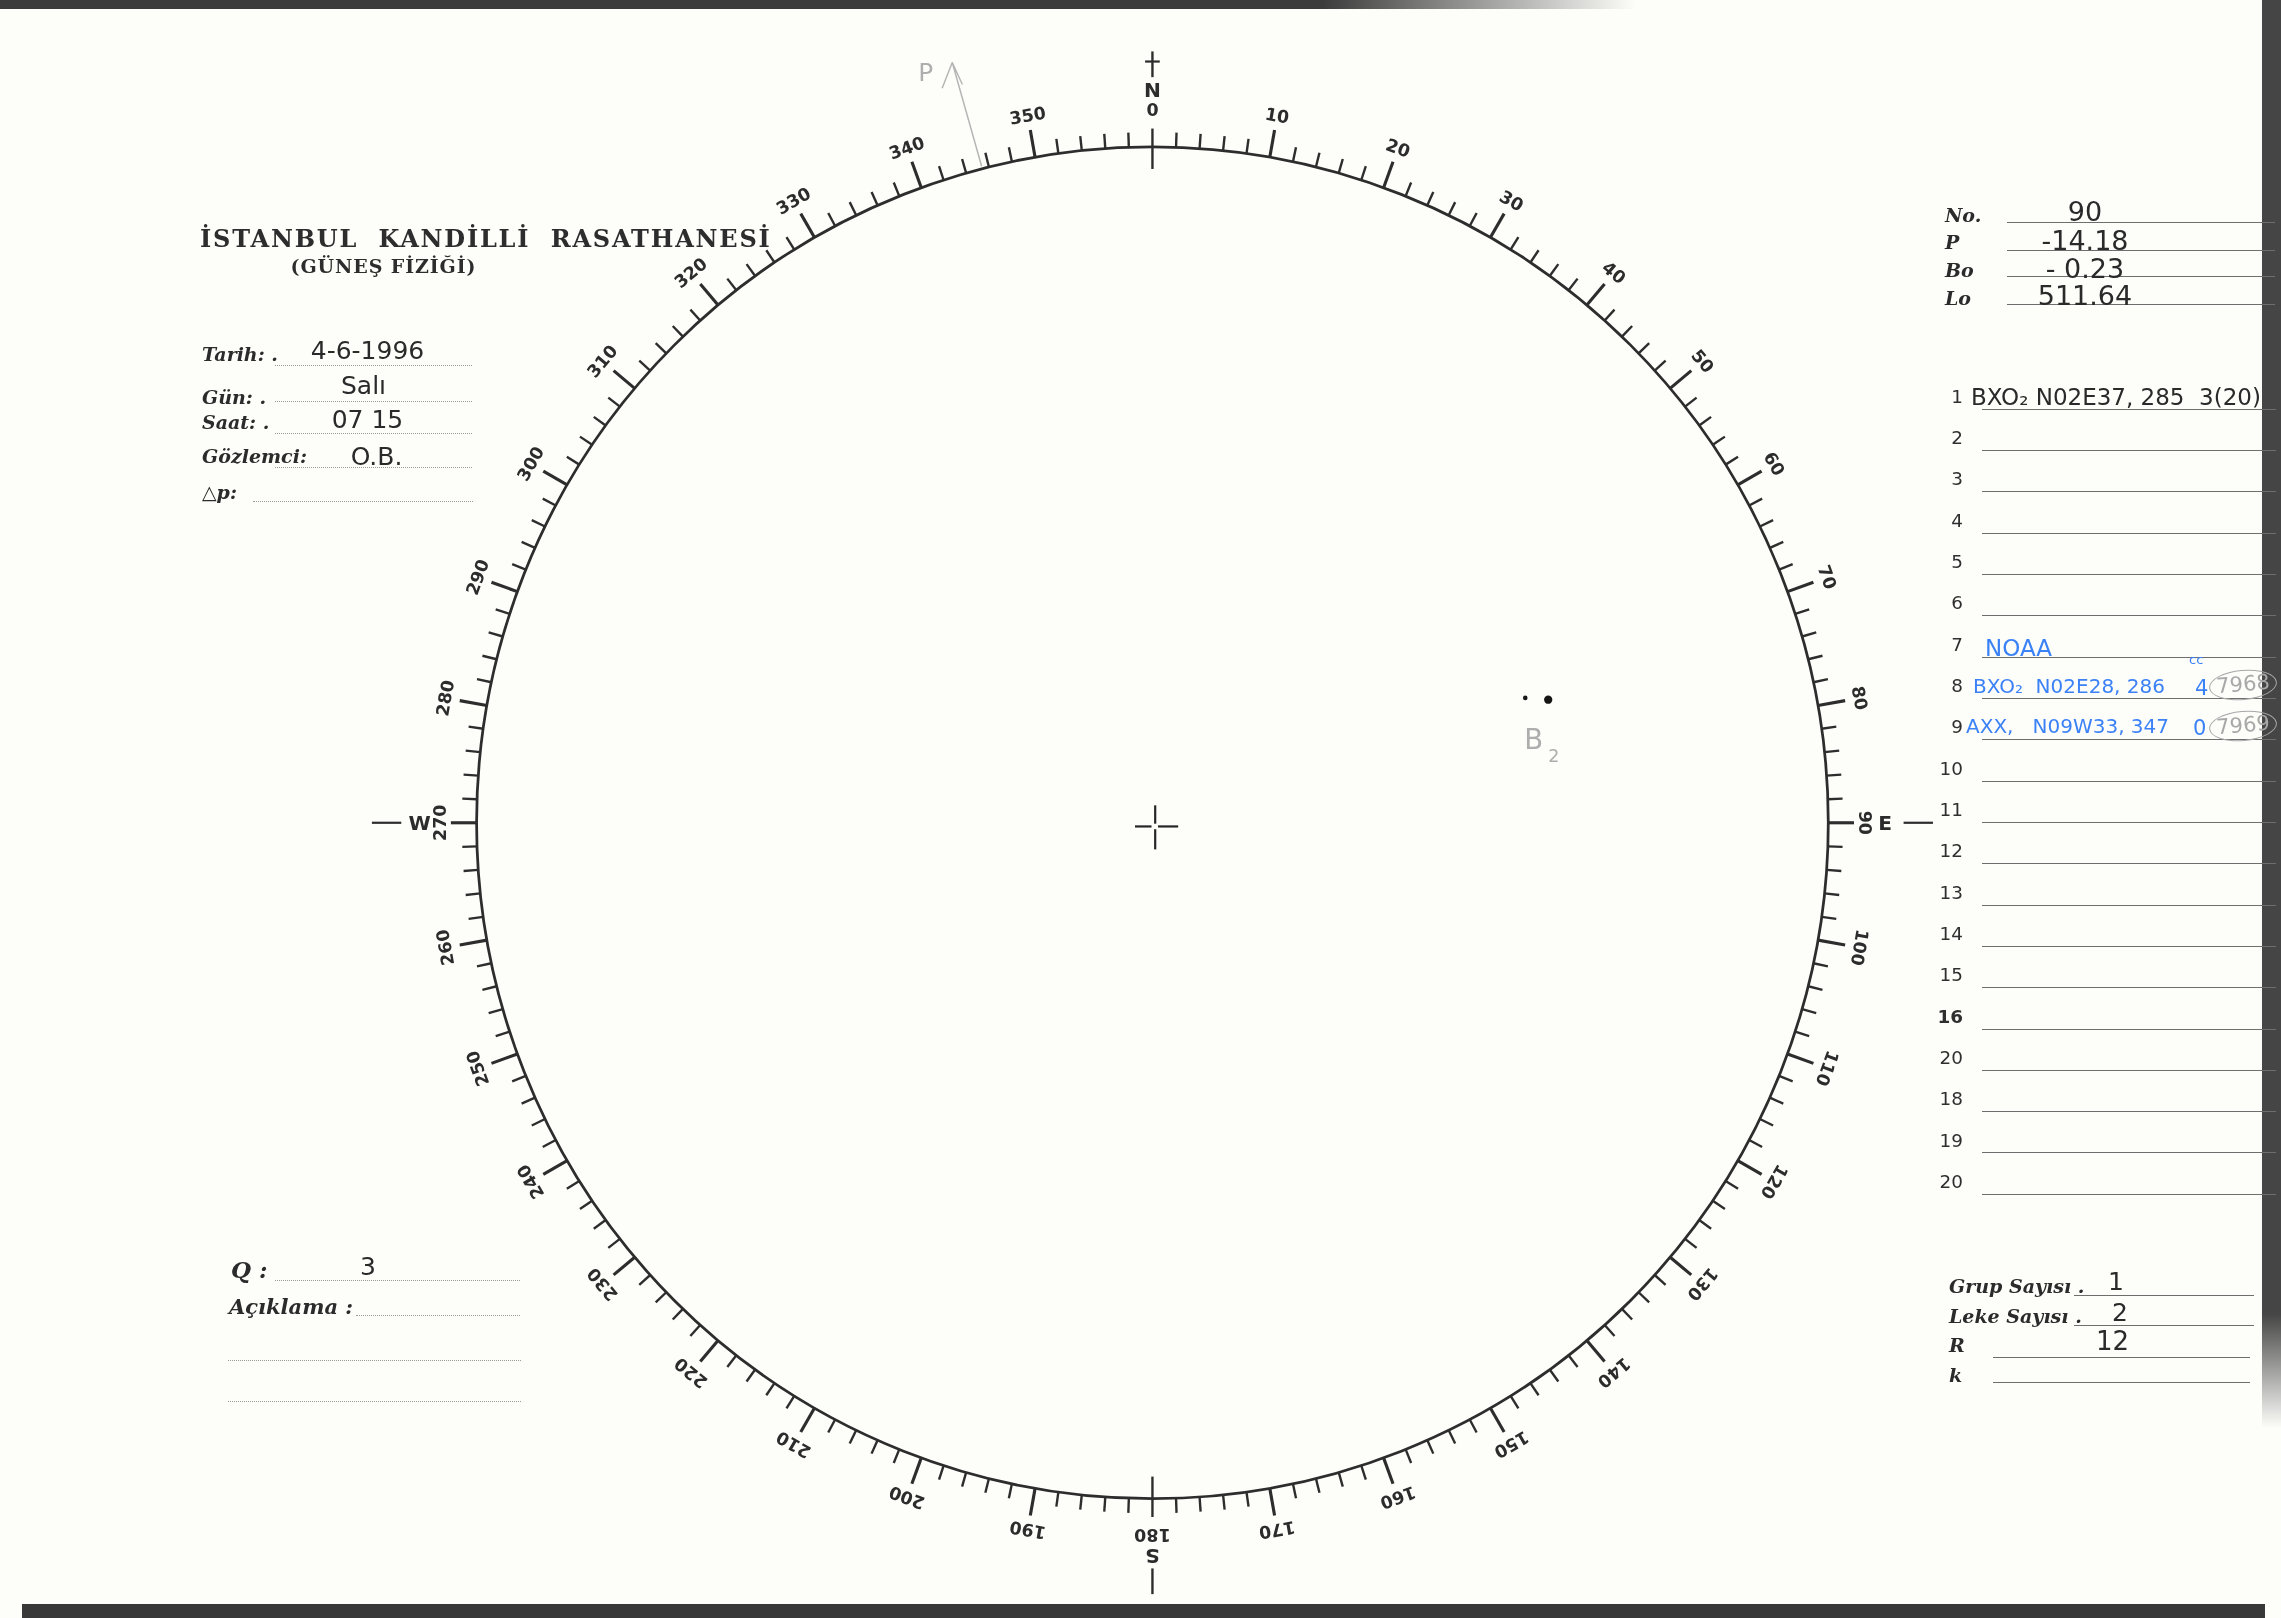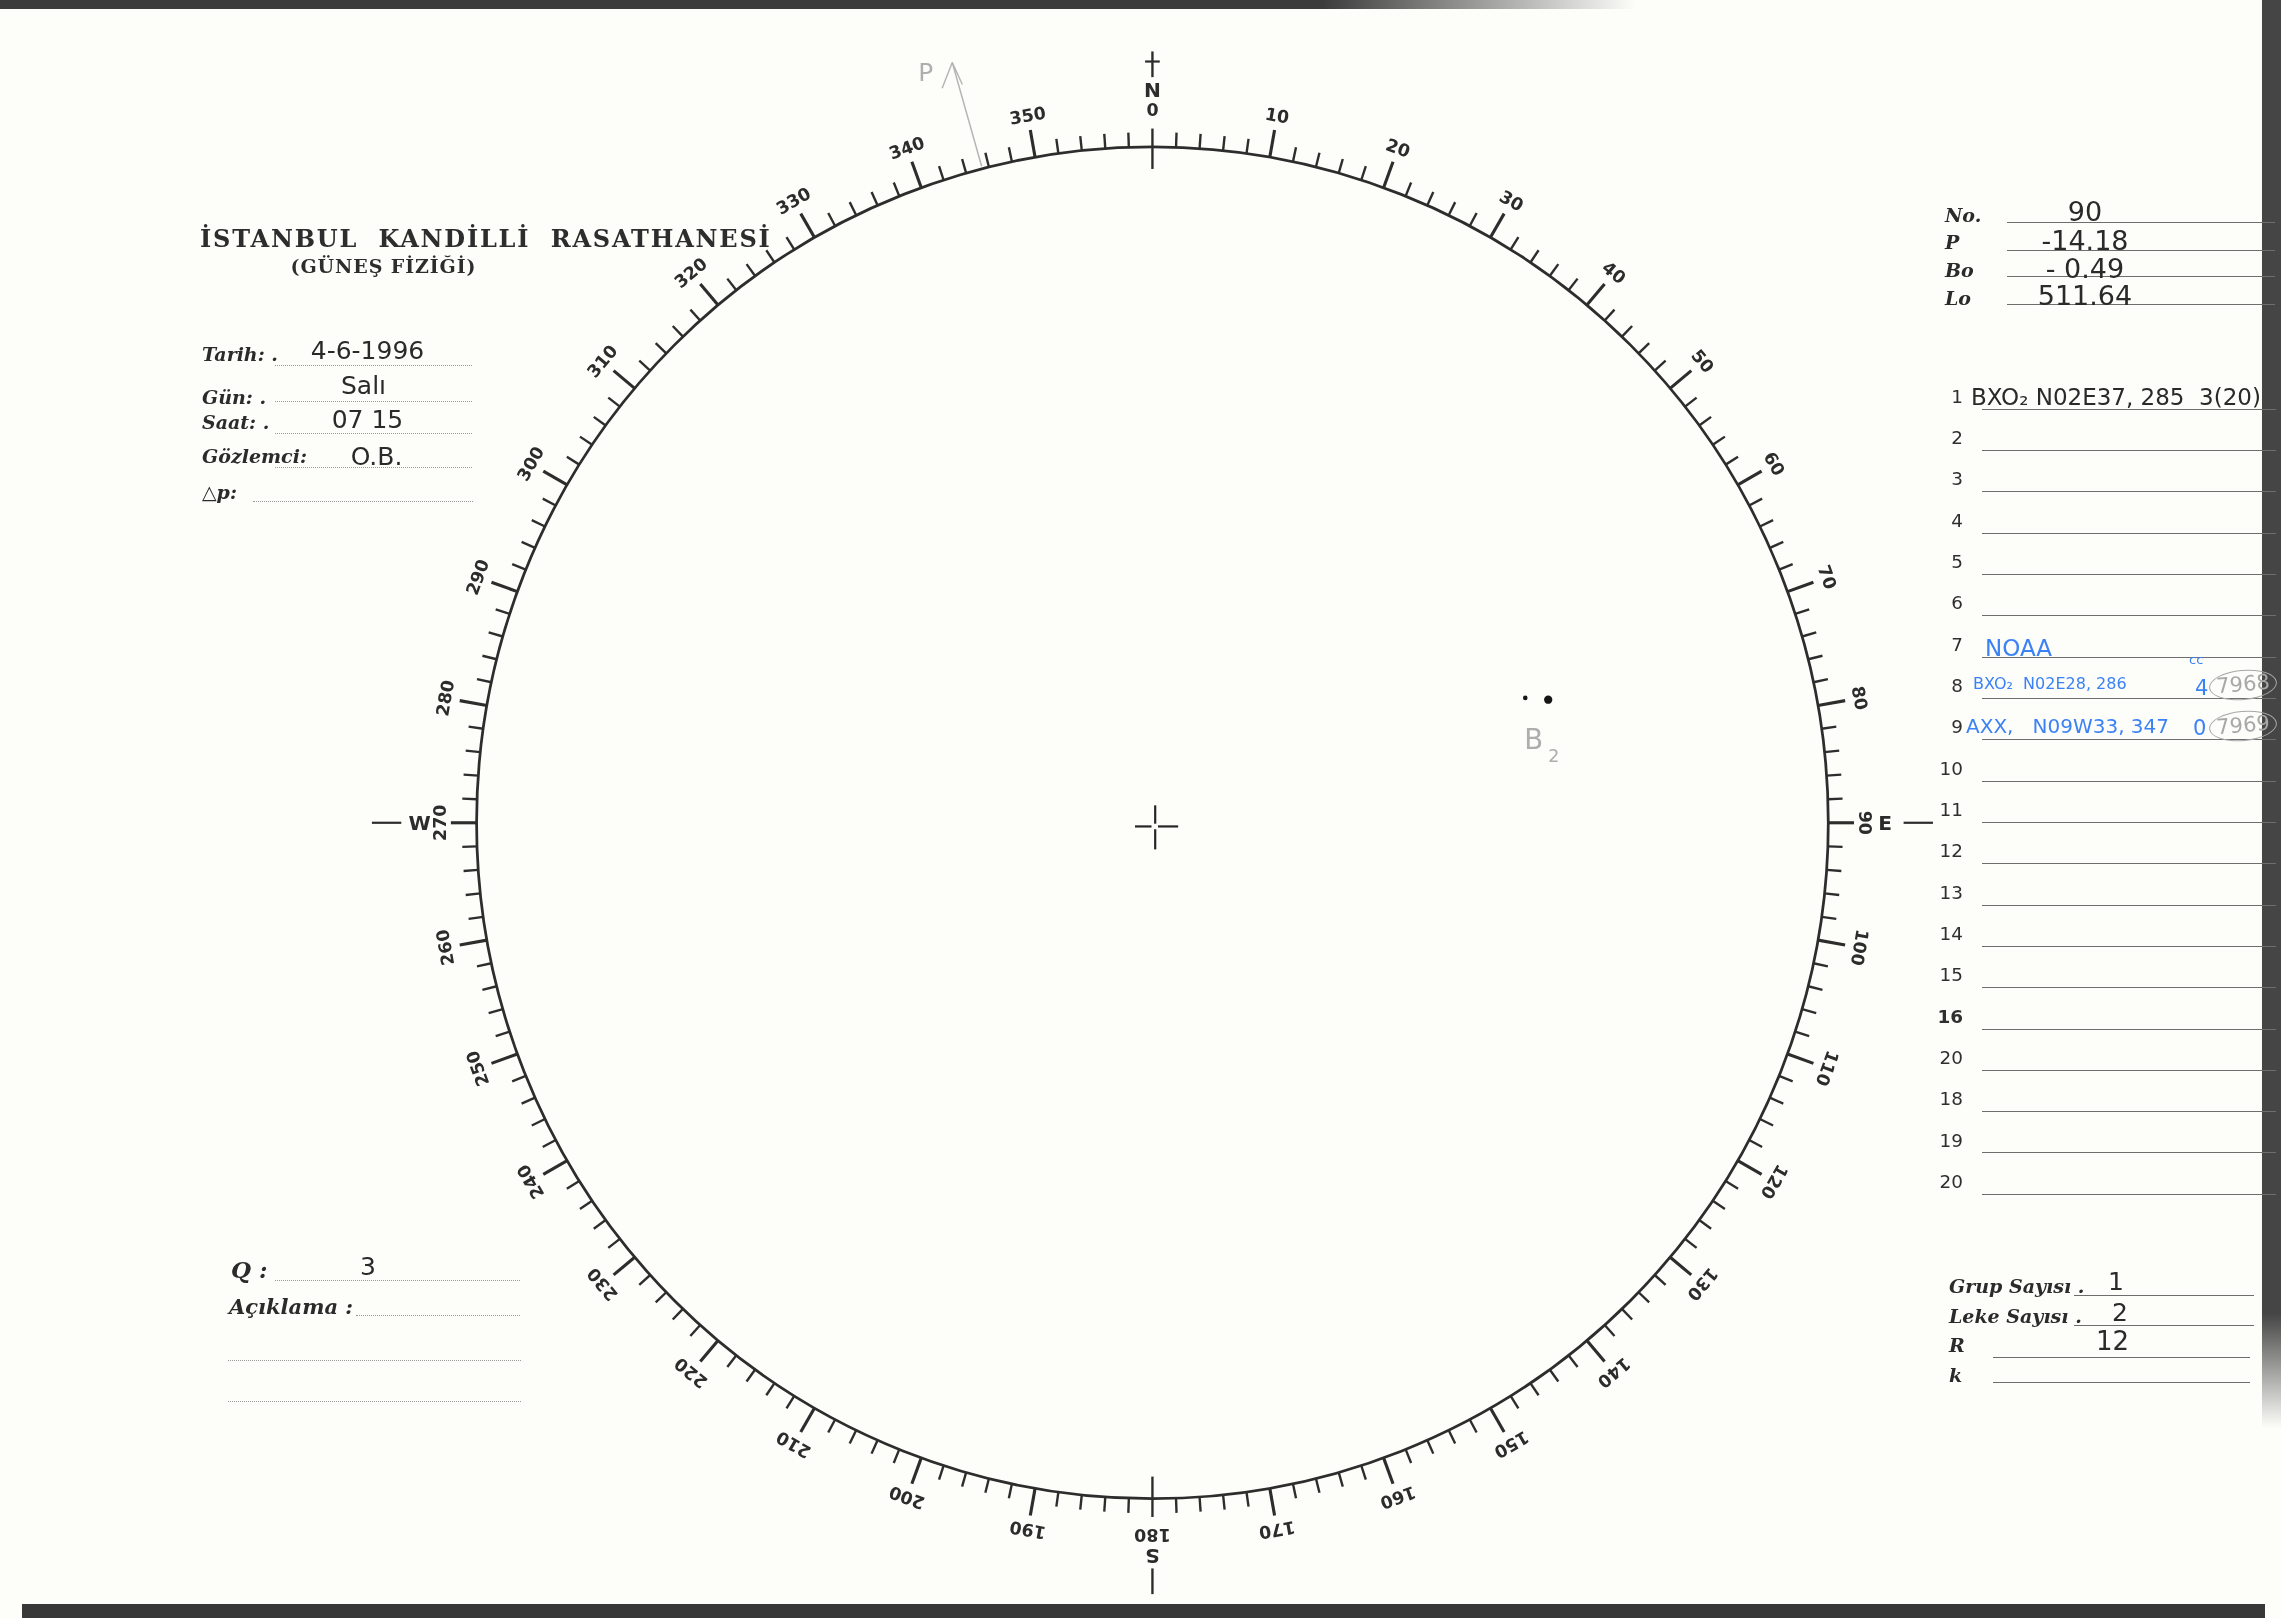--- a/index.html
+++ b/index.html
@@ -303,21 +303,21 @@
     </div>
   <div id="eph">
       <div class="abs plabel" style="left: 1945px; top: 204px;">No.</div>
       <div class="abs solidline" style="left: 2007px; top: 222px; width: 268px;"></div>
       <div class="abs hand" style="left: 2000px; top: 196px; width: 170px; text-align: center; font-size: 27px;">90</div>
       <div class="abs plabel" style="left: 1945px; top: 231px;">P</div>
       <div class="abs solidline" style="left: 2007px; top: 250px; width: 268px;"></div>
       <div class="abs hand" style="left: 2000px; top: 225px; width: 170px; text-align: center; font-size: 27px;">-14.18</div>
       <div class="abs plabel" style="left: 1945px; top: 259px;">Bo</div>
       <div class="abs solidline" style="left: 2007px; top: 276px; width: 268px;"></div>
-      <div class="abs hand" style="left: 2000px; top: 253px; width: 170px; text-align: center; font-size: 27px;">- 0.49</div>
+      <div class="abs hand" style="left: 2000px; top: 253px; width: 170px; text-align: center; font-size: 27px;">- 0.23</div>
       <div class="abs plabel" style="left: 1945px; top: 287px;">Lo</div>
       <div class="abs solidline" style="left: 2007px; top: 304px; width: 268px;"></div>
       <div class="abs hand" style="left: 2000px; top: 280px; width: 170px; text-align: center; font-size: 27px;">511.64</div>
     </div>
   <div id="list">
       <div class="abs num" style="left: 1924px; top: 386px; width: 39px;">1</div>
       <div class="abs solidline" style="left: 1982px; top: 409px; width: 294px;"></div>
       <div class="abs num" style="left: 1924px; top: 427px; width: 39px;">2</div>
       <div class="abs solidline" style="left: 1982px; top: 450px; width: 294px;"></div>
       <div class="abs num" style="left: 1924px; top: 468px; width: 39px;">3</div>
@@ -351,21 +351,21 @@
       <div class="abs num" style="left: 1924px; top: 1047px; width: 39px;">20</div>
       <div class="abs solidline" style="left: 1982px; top: 1070px; width: 294px;"></div>
       <div class="abs num" style="left: 1924px; top: 1088px; width: 39px;">18</div>
       <div class="abs solidline" style="left: 1982px; top: 1111px; width: 294px;"></div>
       <div class="abs num" style="left: 1924px; top: 1130px; width: 39px;">19</div>
       <div class="abs solidline" style="left: 1982px; top: 1152px; width: 294px;"></div>
       <div class="abs num" style="left: 1924px; top: 1171px; width: 39px;">20</div>
       <div class="abs solidline" style="left: 1982px; top: 1194px; width: 294px;"></div>
       <div class="abs hand" style="left: 1971px; top: 384px; font-size: 23px;">BXO₂ N02E37, 285  3(20)</div>
       <div class="abs hand pencil" style="left: 1985px; top: 635px; font-size: 23px;">NOAA</div>
-      <div class="abs hand pencil" style="left: 1973px; top: 674px; font-size: 16px;">BXO₂  N02E28, 286</div>
+      <div class="abs hand pencil" style="left: 1973px; top: 674px; font-size: 20px;">BXO₂  N02E28, 286</div>
       <div class="abs hand pencil" style="left: 2195px; top: 676px; font-size: 21px;">4</div>
       <div class="abs hand pencil" style="left: 2189px; top: 652px; font-size: 13px;">cc</div>
       <div class="abs circled" style="left: 2209px; top: 670px;">7968</div>
       <div class="abs hand pencil" style="left: 1966px; top: 714px; font-size: 20px;">AXX,   N09W33, 347</div>
       <div class="abs hand pencil" style="left: 2193px; top: 716px; font-size: 21px;">0</div>
       <div class="abs circled" style="left: 2209px; top: 711px;">7969</div>
     </div>
 
   <div class="plabel" style="left:231px;top:1256px;font-size:23px;">Q :</div>
   <div class="hand" style="left:360px;top:1252px;">3</div>

